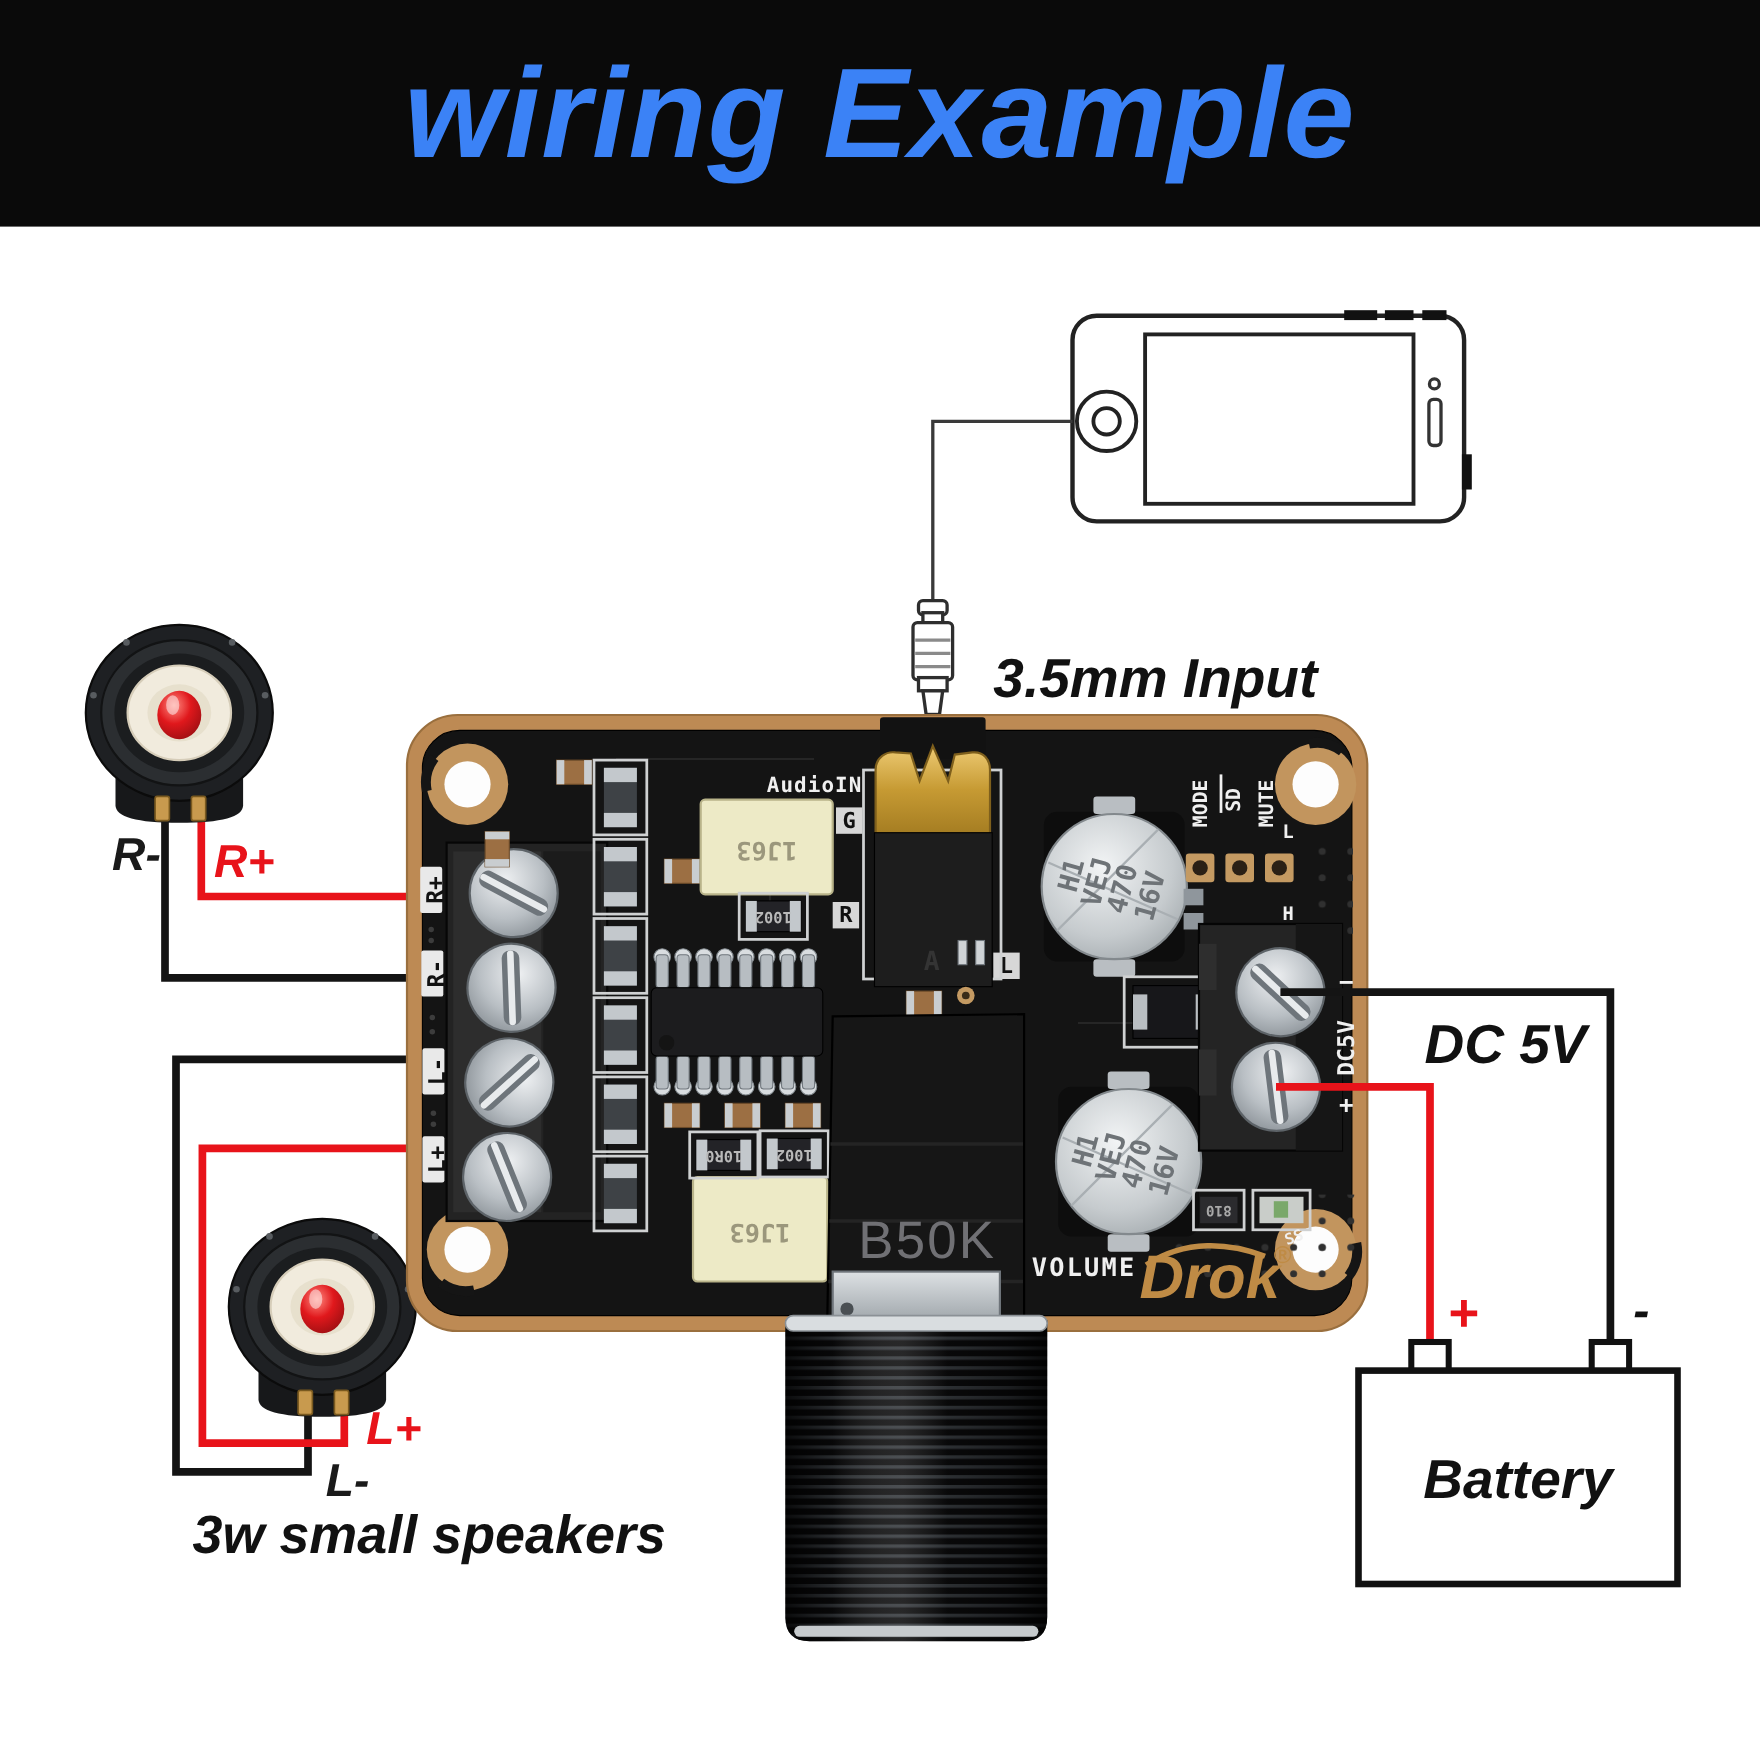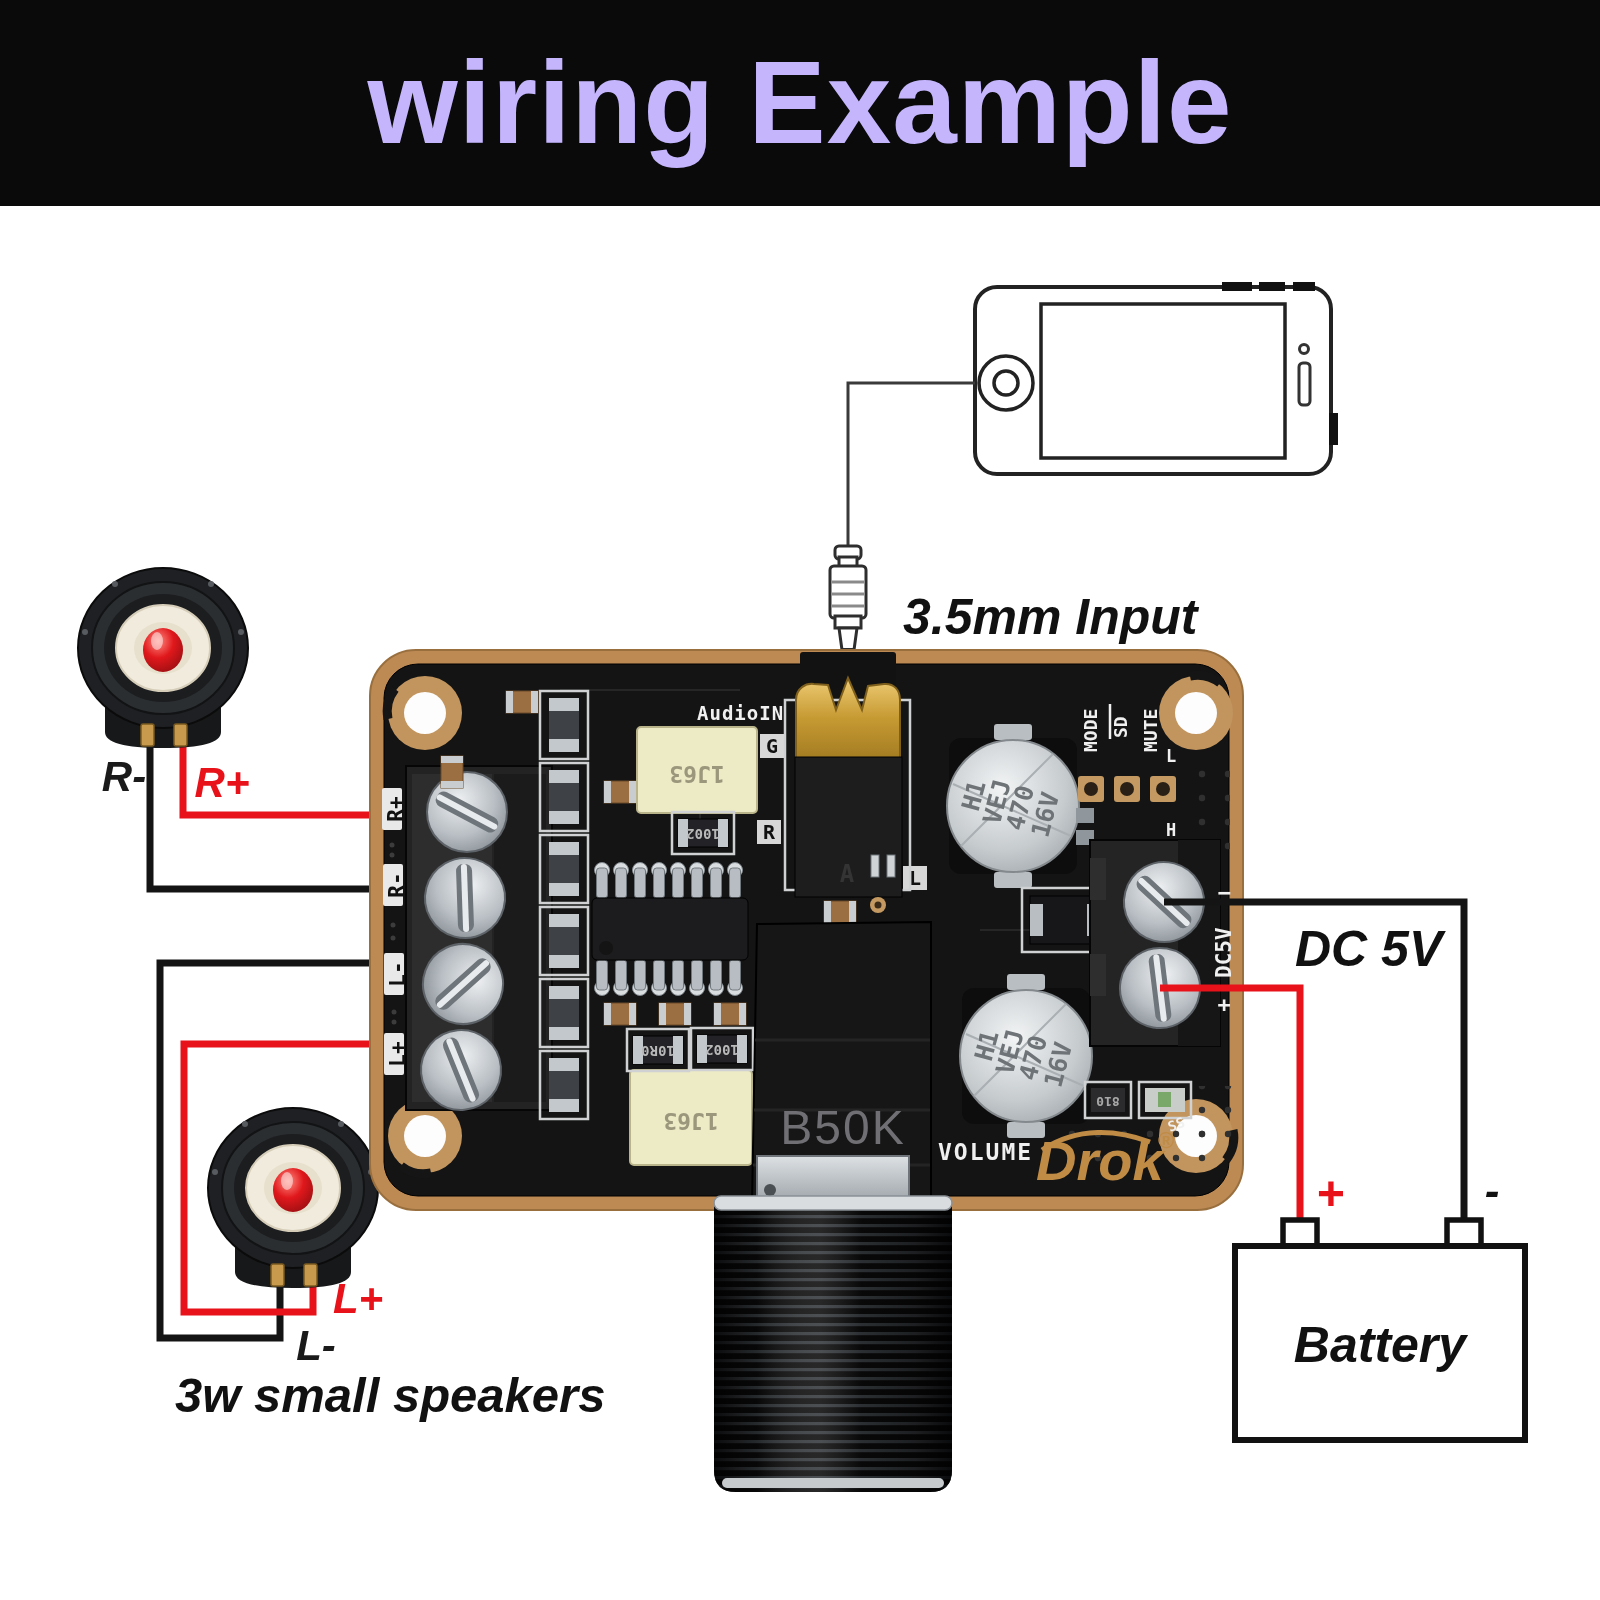--- a/index.html
+++ b/index.html
@@ -1,20 +1,20 @@
 <!DOCTYPE html>
 <html><head>
 <meta charset="utf-8">
 <style>
   html,body{margin:0;padding:0;background:#ffffff;}
   body{width:1600px;height:1600px;position:relative;overflow:hidden;
        font-family:"Liberation Sans",sans-serif;}
   #hdr{position:absolute;left:0;top:0;width:1600px;height:206px;background:#0a0a0a;}
-  #hdr h1{margin:0;line-height:206px;text-align:center;color:#c4b5fd;
-          font-size:116px;font-weight:bold;letter-spacing:1px;}
+  #hdr h1{margin:0;line-height:206px;text-align:center;color:#3b82f6;
+          font-size:116px;font-weight:bold;font-style:italic;letter-spacing:1px;}
   #scene{position:absolute;left:0;top:0;}
   .lbl{font-family:"Liberation Sans",sans-serif;font-weight:bold;font-style:italic;}
   .silk{font-family:"DejaVu Sans Mono",monospace;font-weight:bold;fill:#f0f0f0;}
   .badge{font-family:"DejaVu Sans Mono",monospace;font-weight:bold;fill:#111111;}
   .mark{font-family:"DejaVu Sans Mono",monospace;font-weight:bold;}
 </style>
 </head>
 <body>
 
 <div id="hdr">

